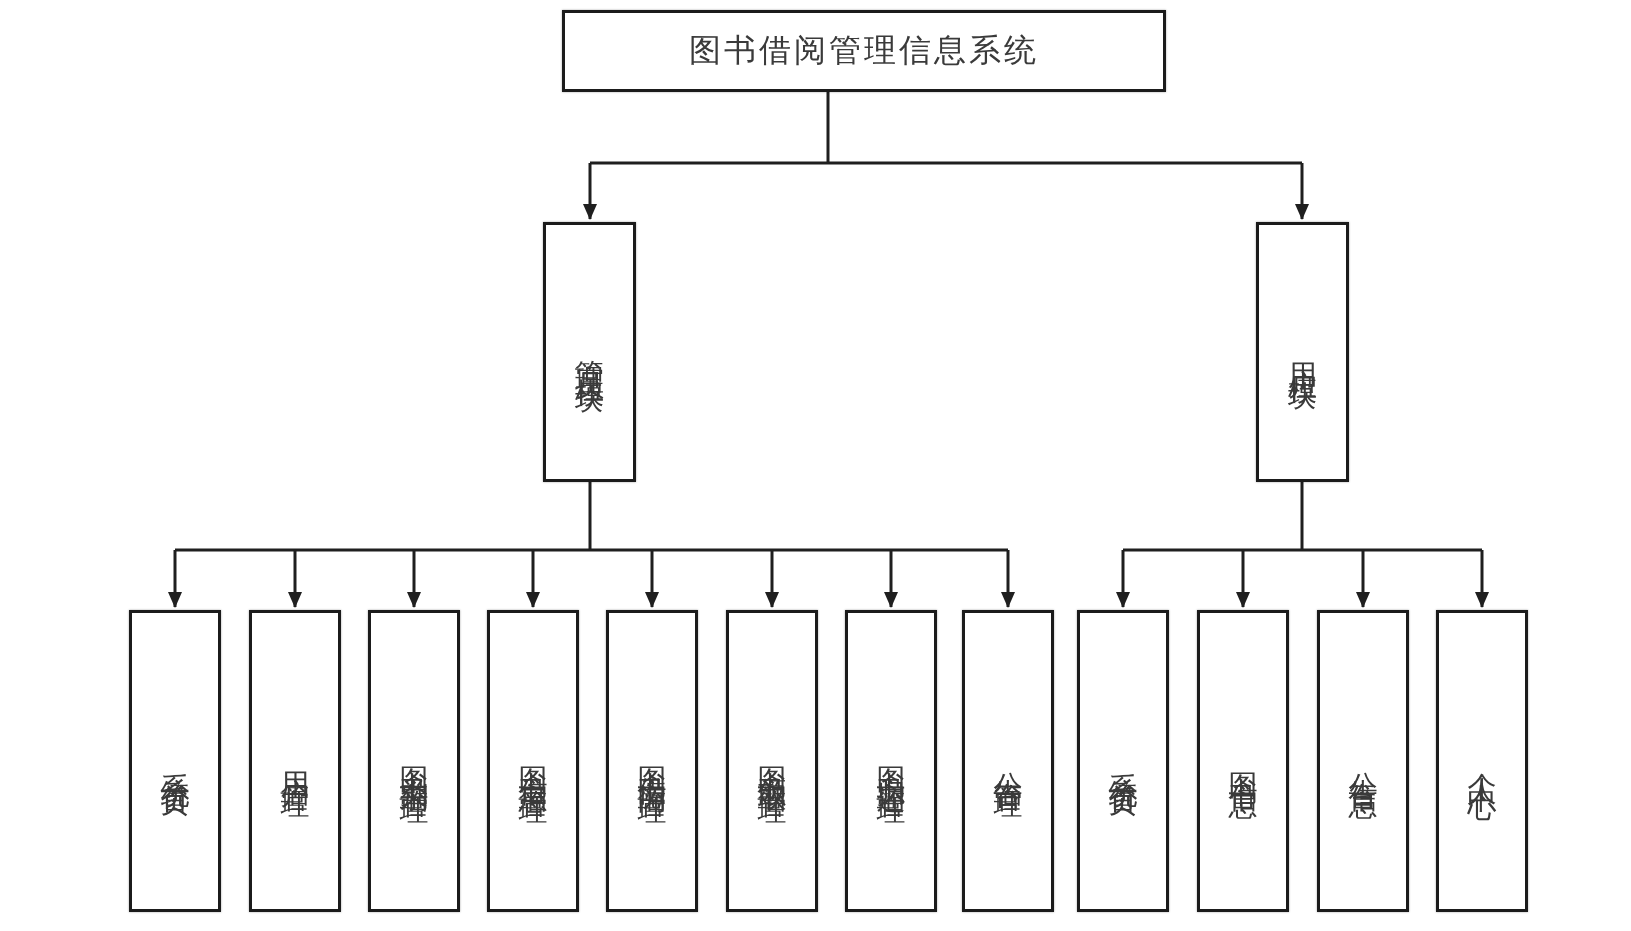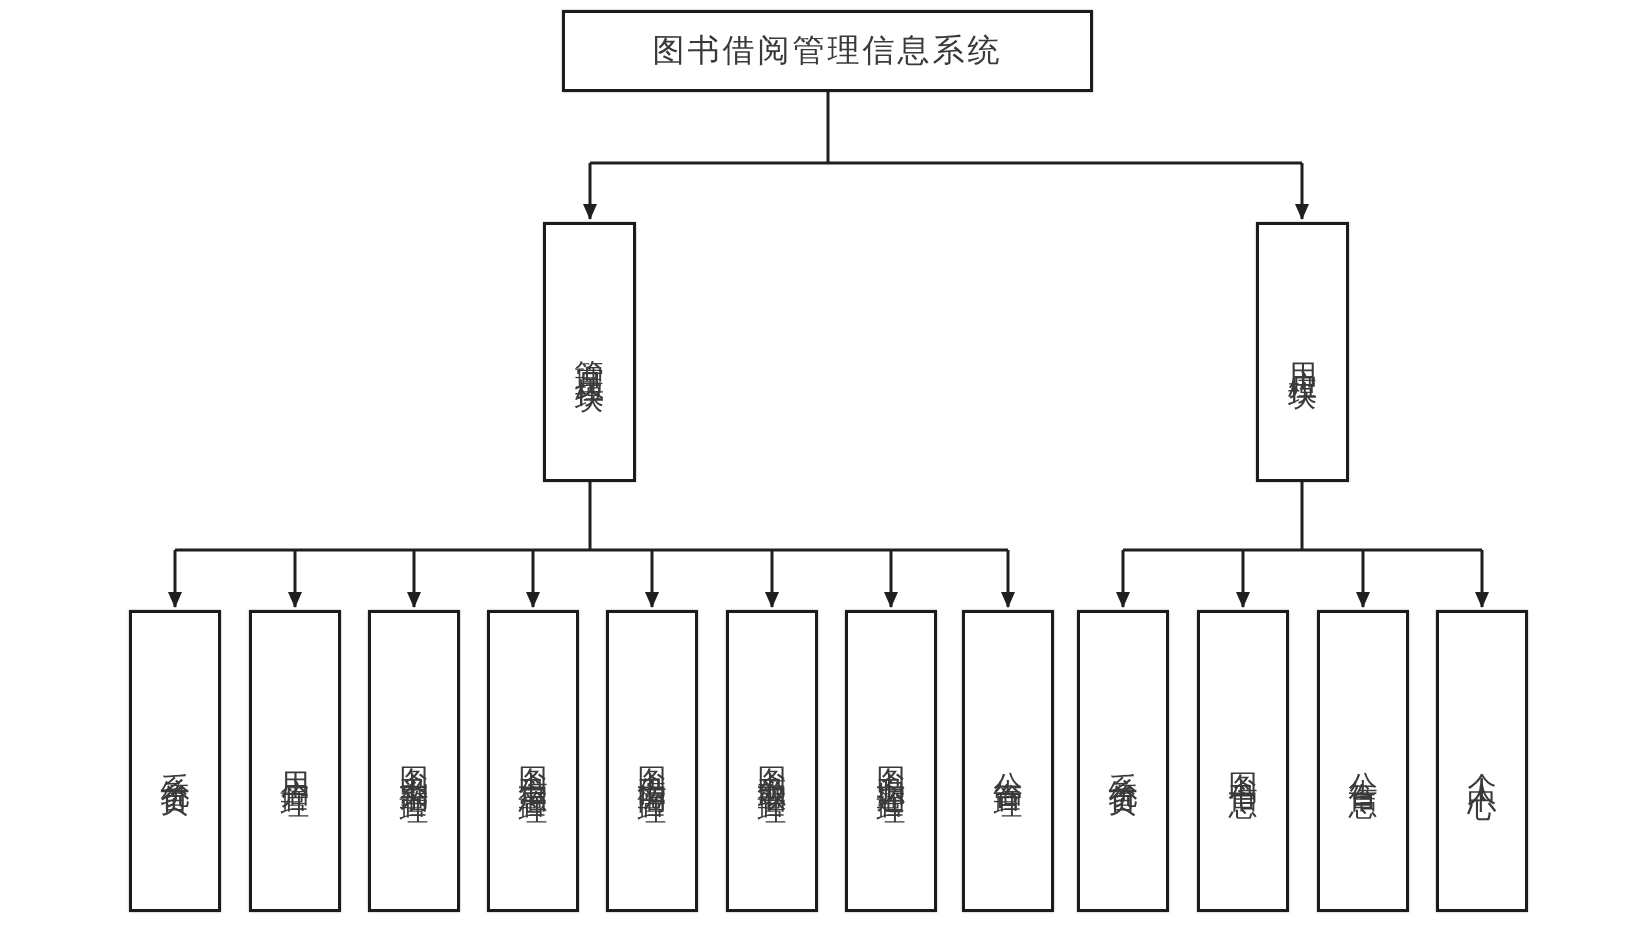--- a/index.html
+++ b/index.html
@@ -29,21 +29,21 @@
     border: 3px solid #1b1b1b;
     box-shadow: 0 0 2px rgba(0,0,0,0.35);
     display: flex;
     align-items: center;
     justify-content: center;
     color: #3a3a3a;
   }
   .root-node {
     left: 562px;
     top: 10px;
-    width: 531px;
+    width: 604px;
     height: 82px;
     font-size: 32px;
     letter-spacing: 3px;
     white-space: nowrap;
   }
   .module-node {
     top: 222px;
     width: 93px;
     height: 260px;
   }

